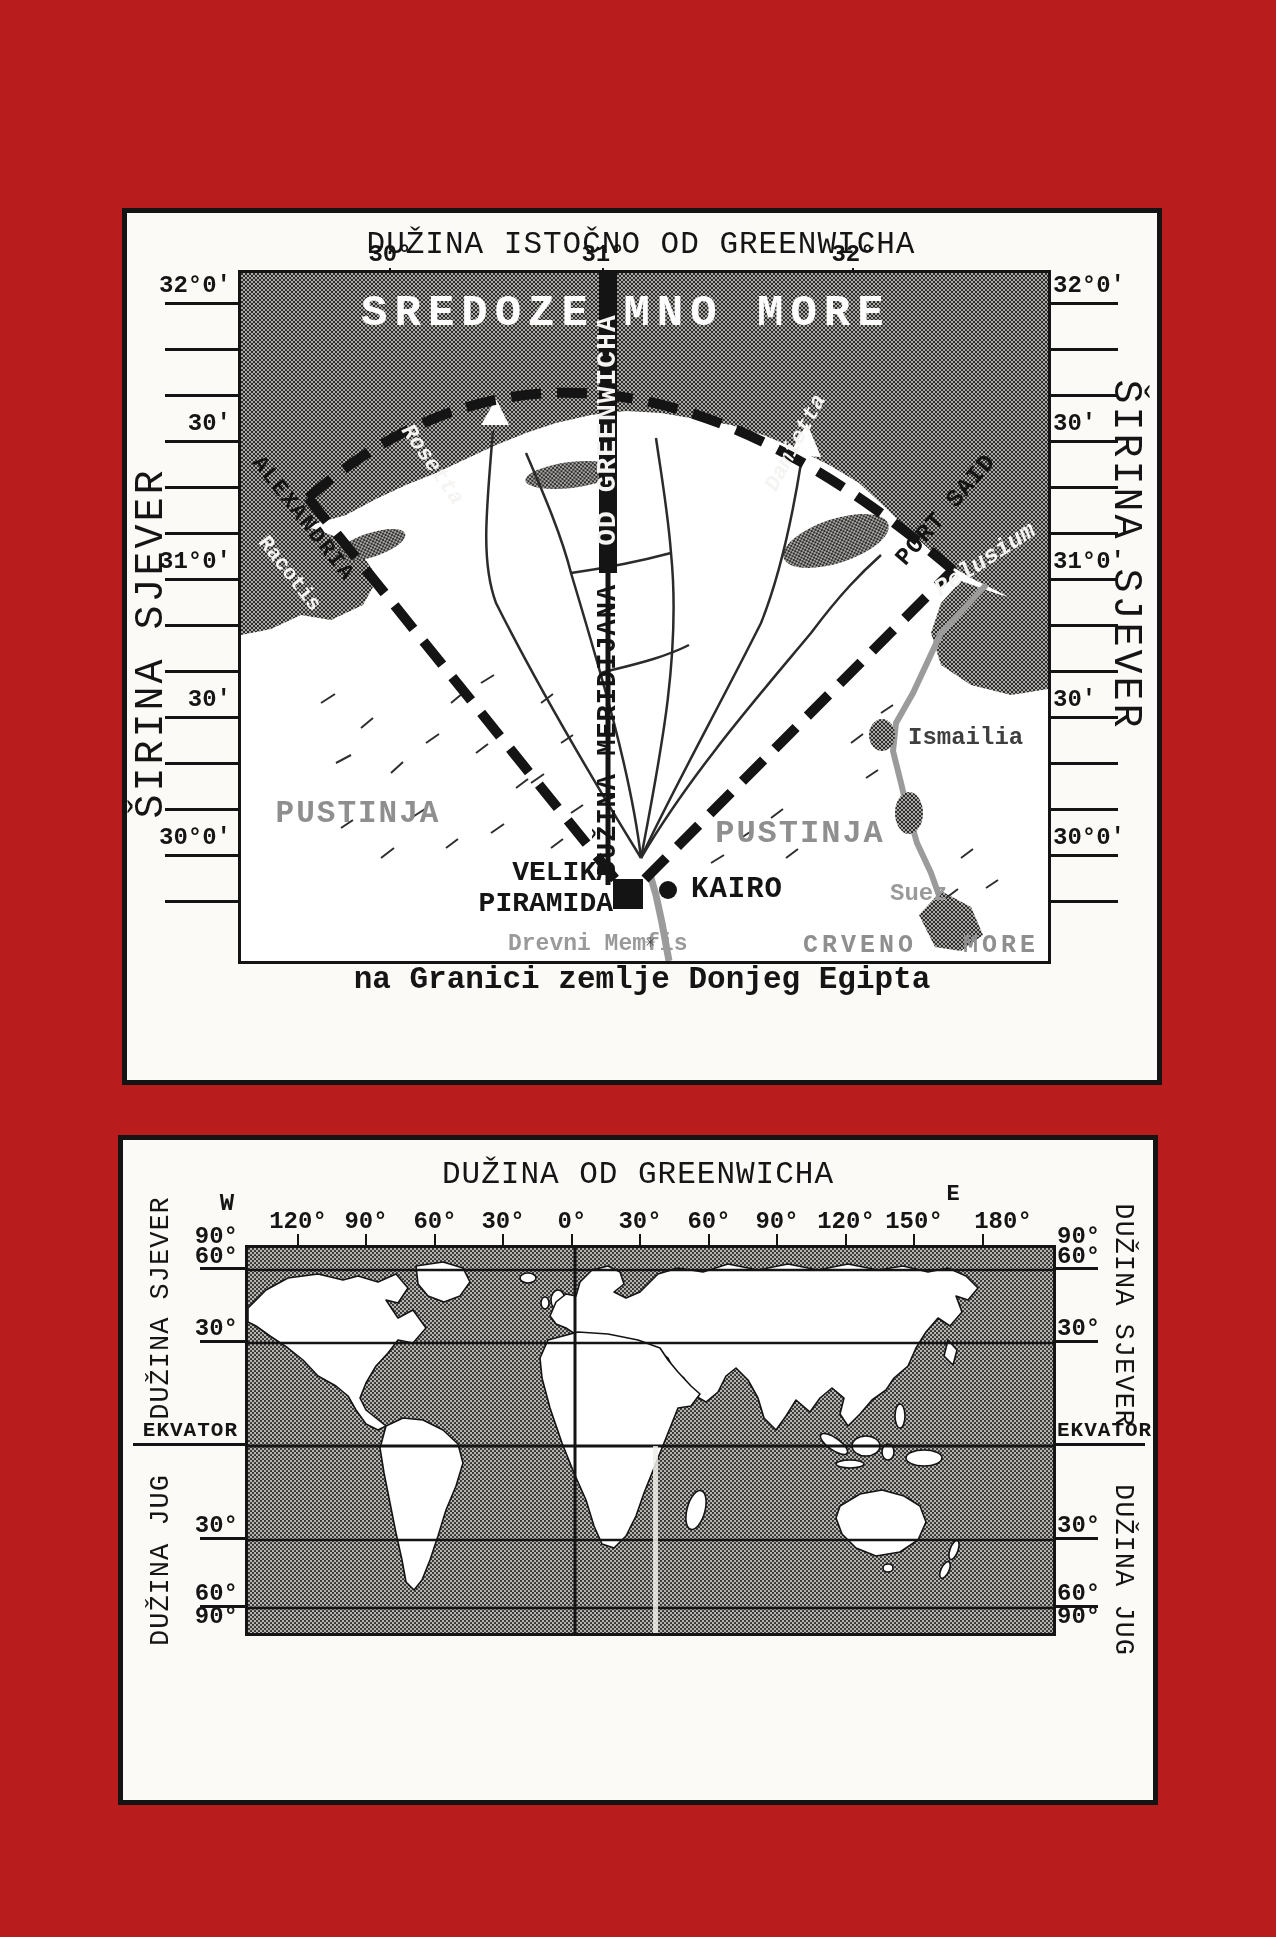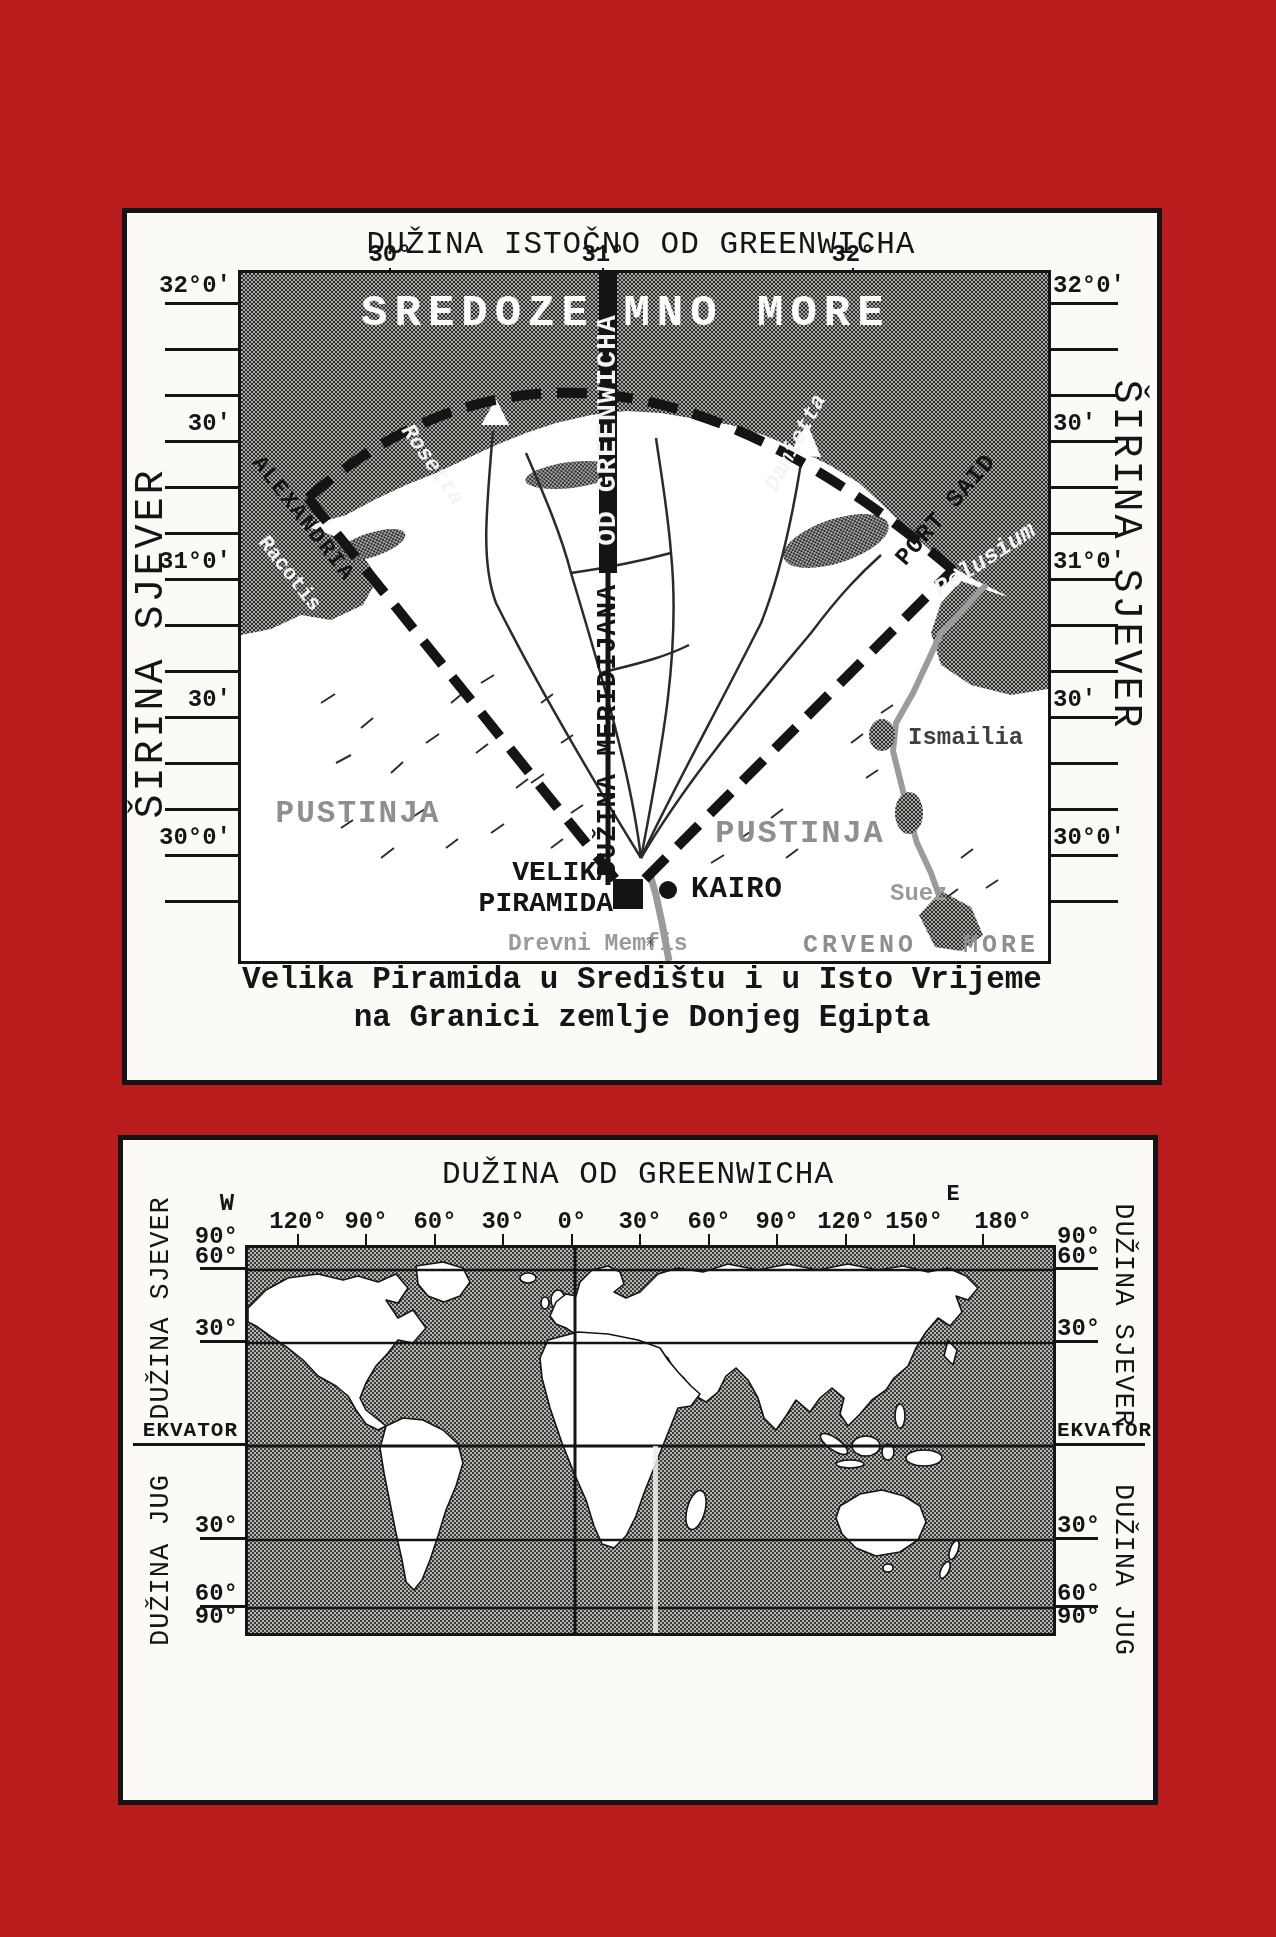--- a/index.html
+++ b/index.html
@@ -158,21 +158,20 @@
       </div>
       <div class="lbl blab" style="left:450px;top:602px;font-size:29px;letter-spacing:1px;">KAIRO</div>
       <div class="lbl" style="left:267px;top:659px;font-size:23px;font-weight:700;color:#9a9a9a;">Drevni Memfis</div>
       <div class="lbl" style="left:404px;top:660px;font-size:18px;color:#4a4a4a;">✳</div>
       <div class="lbl" style="left:649px;top:608px;font-size:24px;font-weight:700;color:#9a9a9a;">Suez</div>
       <div class="lbl glab" style="left:562px;top:660px;font-size:25px;letter-spacing:4px;">CRVENO</div>
       <div class="lbl glab" style="left:722px;top:660px;font-size:25px;letter-spacing:4px;">MORE</div>
     </div>
 
     <div class="lbl cap" style="left:0;top:748px;width:100%;">
-      <div>Velika Piramida u Središtu i u Isto Vrijeme</div>
       <div>na Granici zemlje Donjeg Egipta</div>
     </div>
   </div>
 
   <div class="fig" style="left:118px;top:1135px;width:1030px;height:660px;">
 
     <div class="lbl axis-title ctr" style="left:515px;top:35px;">DUŽINA OD GREENWICHA</div>
     <div class="lbl ctr" style="left:104px;top:64px;font-size:24px;font-weight:700;">W</div>
     <div class="lbl ctr" style="left:830px;top:55px;font-size:22px;font-weight:700;">E</div>
 

